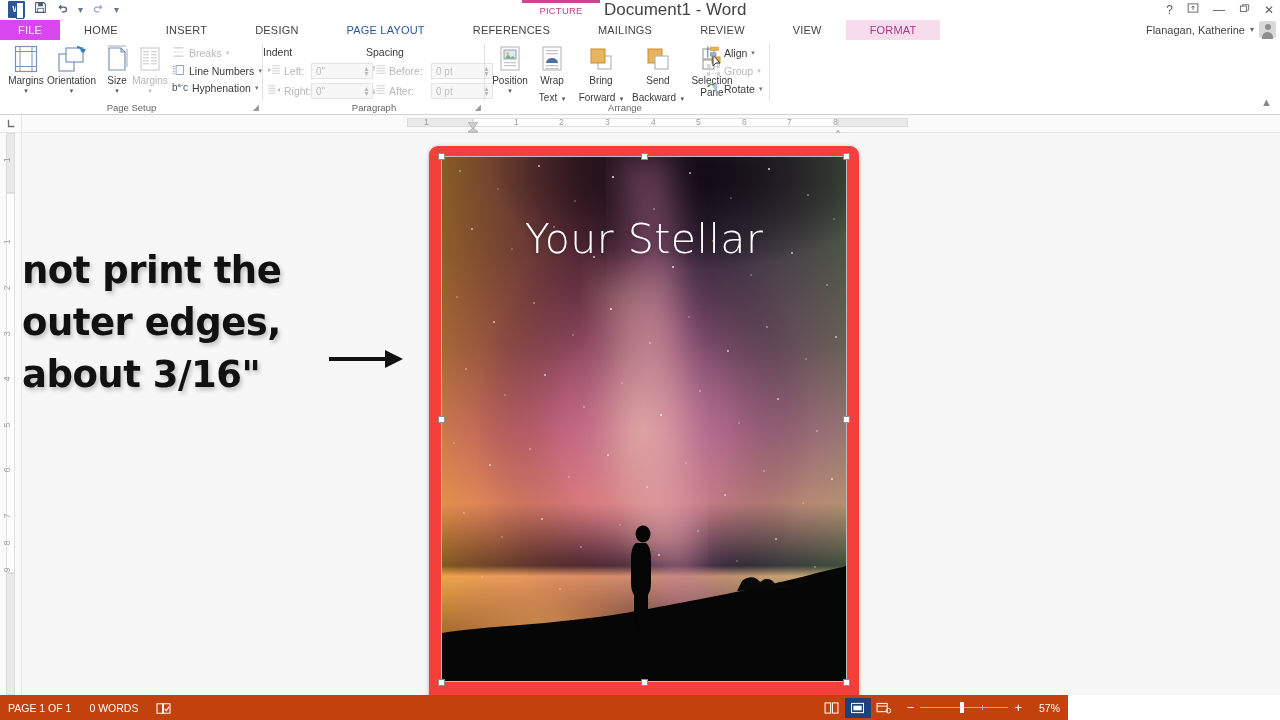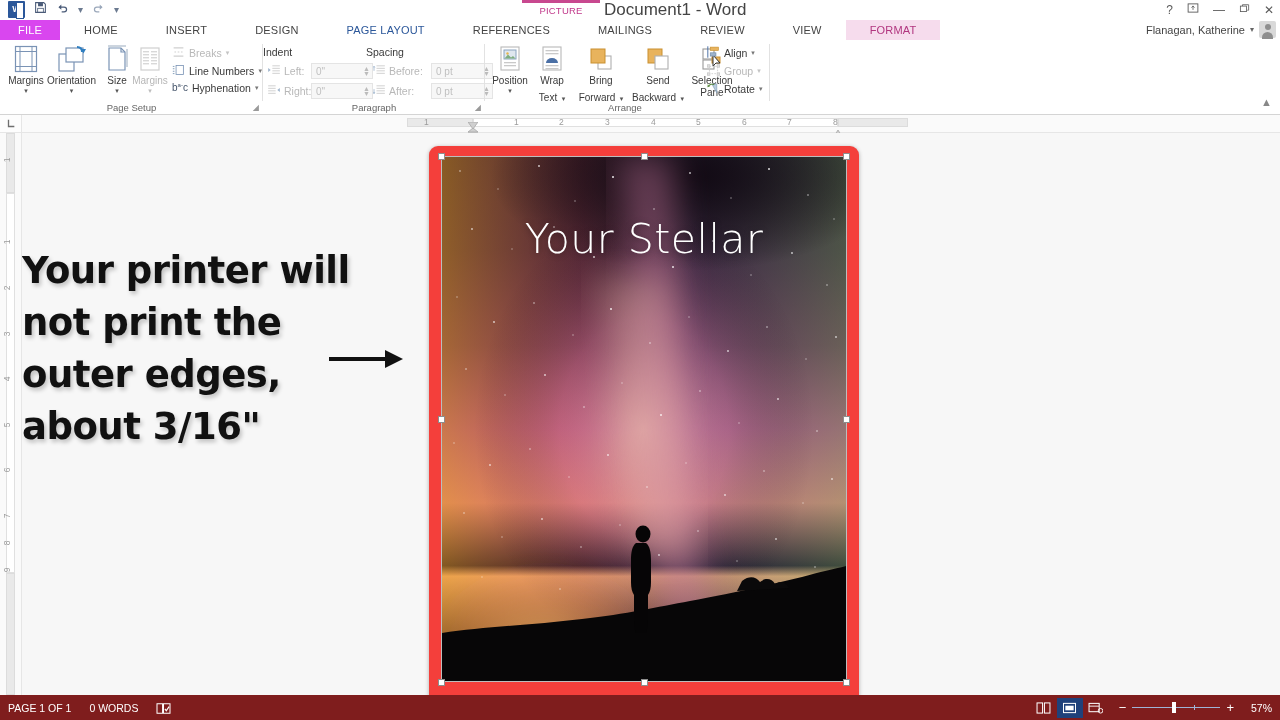--- a/index.html
+++ b/index.html
@@ -188,22 +188,22 @@
   }
   .covertitle {
     position: absolute; left: 0; right: 0; top: 48px;
     text-align: center; color: #fff; font-size: 41px; line-height: 68px;
     font-family: "DejaVu Sans", sans-serif; font-weight: 300; letter-spacing: .5px;
     text-shadow: 0 1px 6px rgba(0,0,0,.35);
   }
 
   
   .statusbar {
-    position: absolute; left: 0; top: 695px; width: 1280px; height: 25px;
-    background: #7f1d1d; color: #fff; font-size: 10.5px;
+    position: absolute; left: 0; top: 695px; width: 1068px; height: 25px;
+    background: #c2410c; color: #fff; font-size: 10.5px;
   }
   .sb-left { position: absolute; left: 8px; top: 0; height: 25px; display: flex; align-items: center; gap: 18px; }
   .sb-right { position: absolute; right: 8px; top: 0; height: 25px; display: flex; align-items: center; gap: 0; }
   .viewbtn {
     width: 26px; height: 20px; display: flex; align-items: center; justify-content: center;
     cursor: default;
   }
   .viewbtn.active { background: #1f417a; }
   .zoomwrap { display: flex; align-items: center; gap: 6px; margin-left: 10px; }
   .zoomtrack { width: 88px; height: 1px; background: #9fb4d6; position: relative; }
@@ -619,21 +619,20 @@
     <div class="vr-num" style="top:287px">5</div>
     <div class="vr-num" style="top:332px">6</div>
     <div class="vr-num" style="top:378px">7</div>
     <div class="vr-num" style="top:405px">8</div>
     <div class="vr-num" style="top:432px">9</div>
   </div>
 
   <div class="canvas">
 
     <div class="annotation">
-      <div>Your printer will</div>
       <div>not print the</div>
       <div>outer edges,</div>
       <div>about 3/16"</div>
     </div>
 
     <div class="arrow">
       <svg width="80" height="26" viewBox="0 0 80 26">
         <path d="M2 13h58" stroke="#111" stroke-width="4"></path>
         <path d="M58 4 76 13 58 22z" fill="#111"></path>
       </svg>

